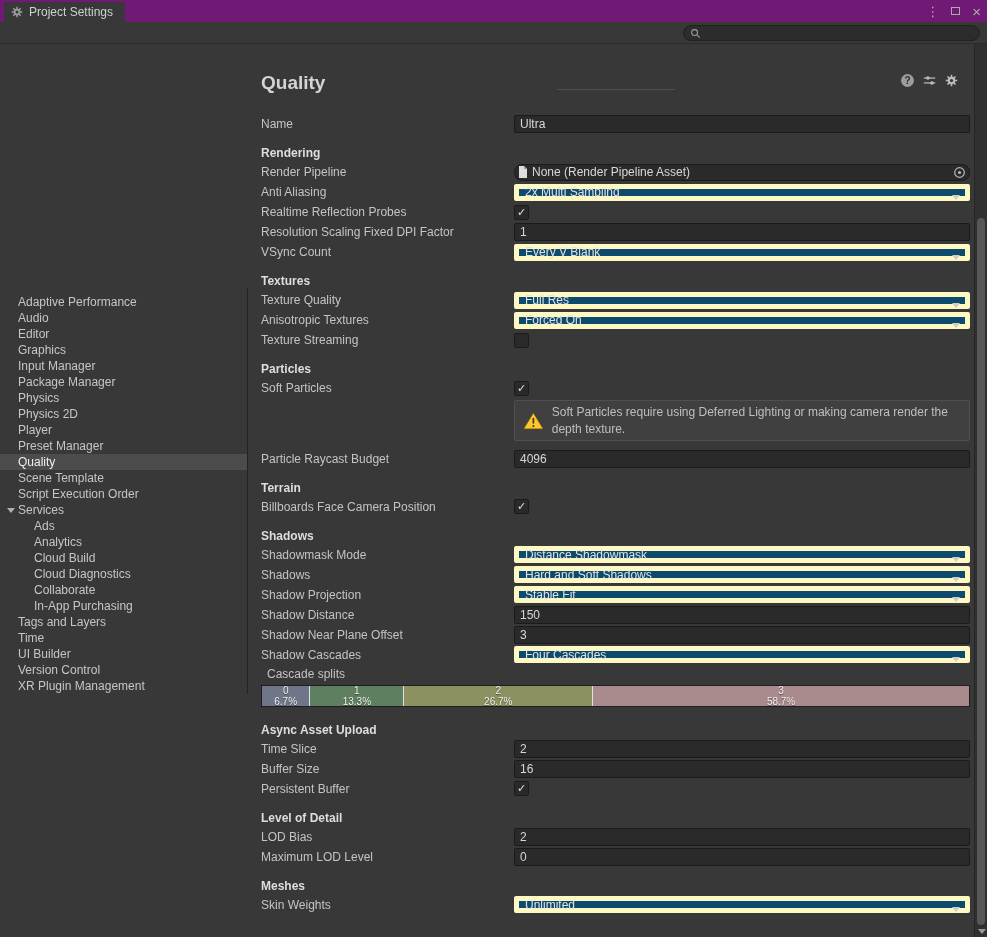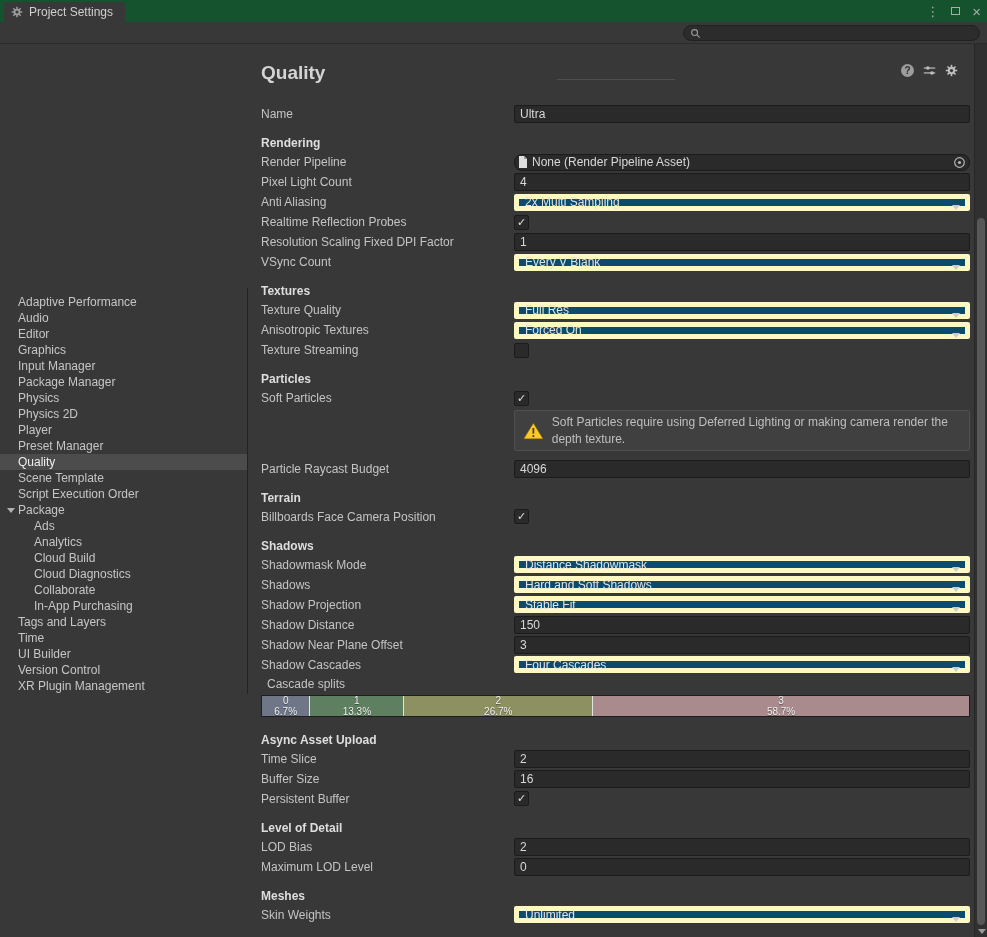--- a/index.html
+++ b/index.html
@@ -7,21 +7,21 @@
   body {
     background:#383838;
     font-family:"Liberation Sans", sans-serif;
     font-size:12px;
     color:#c6c6c6;
     position:relative;
   }
 
   
   .titlebar {
-    height:22px; background:#14532d;
+    height:22px; background:#701a75;
     display:flex; align-items:flex-end; position:relative;
   }
   .tab {
     margin-left:4px; height:20px; background:#383838;
     border-radius:3px 3px 0 0;
     display:flex; align-items:center; gap:6px;
     padding:0 12px 0 7px; color:#cfcfcf; font-size:12px;
   }
   .win-controls {
     position:absolute; right:6px; top:0; height:22px;
@@ -214,21 +214,21 @@
     <div class="side-item">Package Manager</div>
     <div class="side-item">Physics</div>
     <div class="side-item">Physics 2D</div>
     <div class="side-item">Player</div>
     <div class="side-item">Preset Manager</div>
     <div class="side-item selected">Quality</div>
     <div class="side-item">Scene Template</div>
     <div class="side-item">Script Execution Order</div>
     <div class="side-item">
       <span class="foldout"></span>
-      <span>Package</span>
+      <span>Services</span>
     </div>
     <div class="side-item child">Ads</div>
     <div class="side-item child">Analytics</div>
     <div class="side-item child">Cloud Build</div>
     <div class="side-item child">Cloud Diagnostics</div>
     <div class="side-item child">Collaborate</div>
     <div class="side-item child">In-App Purchasing</div>
     <div class="side-item">Tags and Layers</div>
     <div class="side-item">Time</div>
     <div class="side-item">UI Builder</div>
@@ -283,26 +283,20 @@
             </svg>
             <span class="of-text">None (Render Pipeline Asset)</span>
             <svg width="13" height="13" viewBox="0 0 13 13">
               <circle cx="6.5" cy="6.5" r="4.8" fill="none" stroke="#b5b5b5" stroke-width="1.2"></circle>
               <circle cx="6.5" cy="6.5" r="1.6" fill="#b5b5b5"></circle>
             </svg>
           </div>
         </div>
       </div>
 
-      <div class="row">
-        <div class="label">Pixel Light Count</div>
-        <div class="control">
-            <input class="tf" readonly="" value="4" style="">
-          </div>
-      </div>
 
       <div class="row">
         <div class="label">Anti Aliasing</div>
         <div class="control">
           <div class="dropdown">
             <span class="dd-text">2x Multi Sampling</span>
             <span class="dd-arrow"></span>
           </div>
         </div>
       </div>

